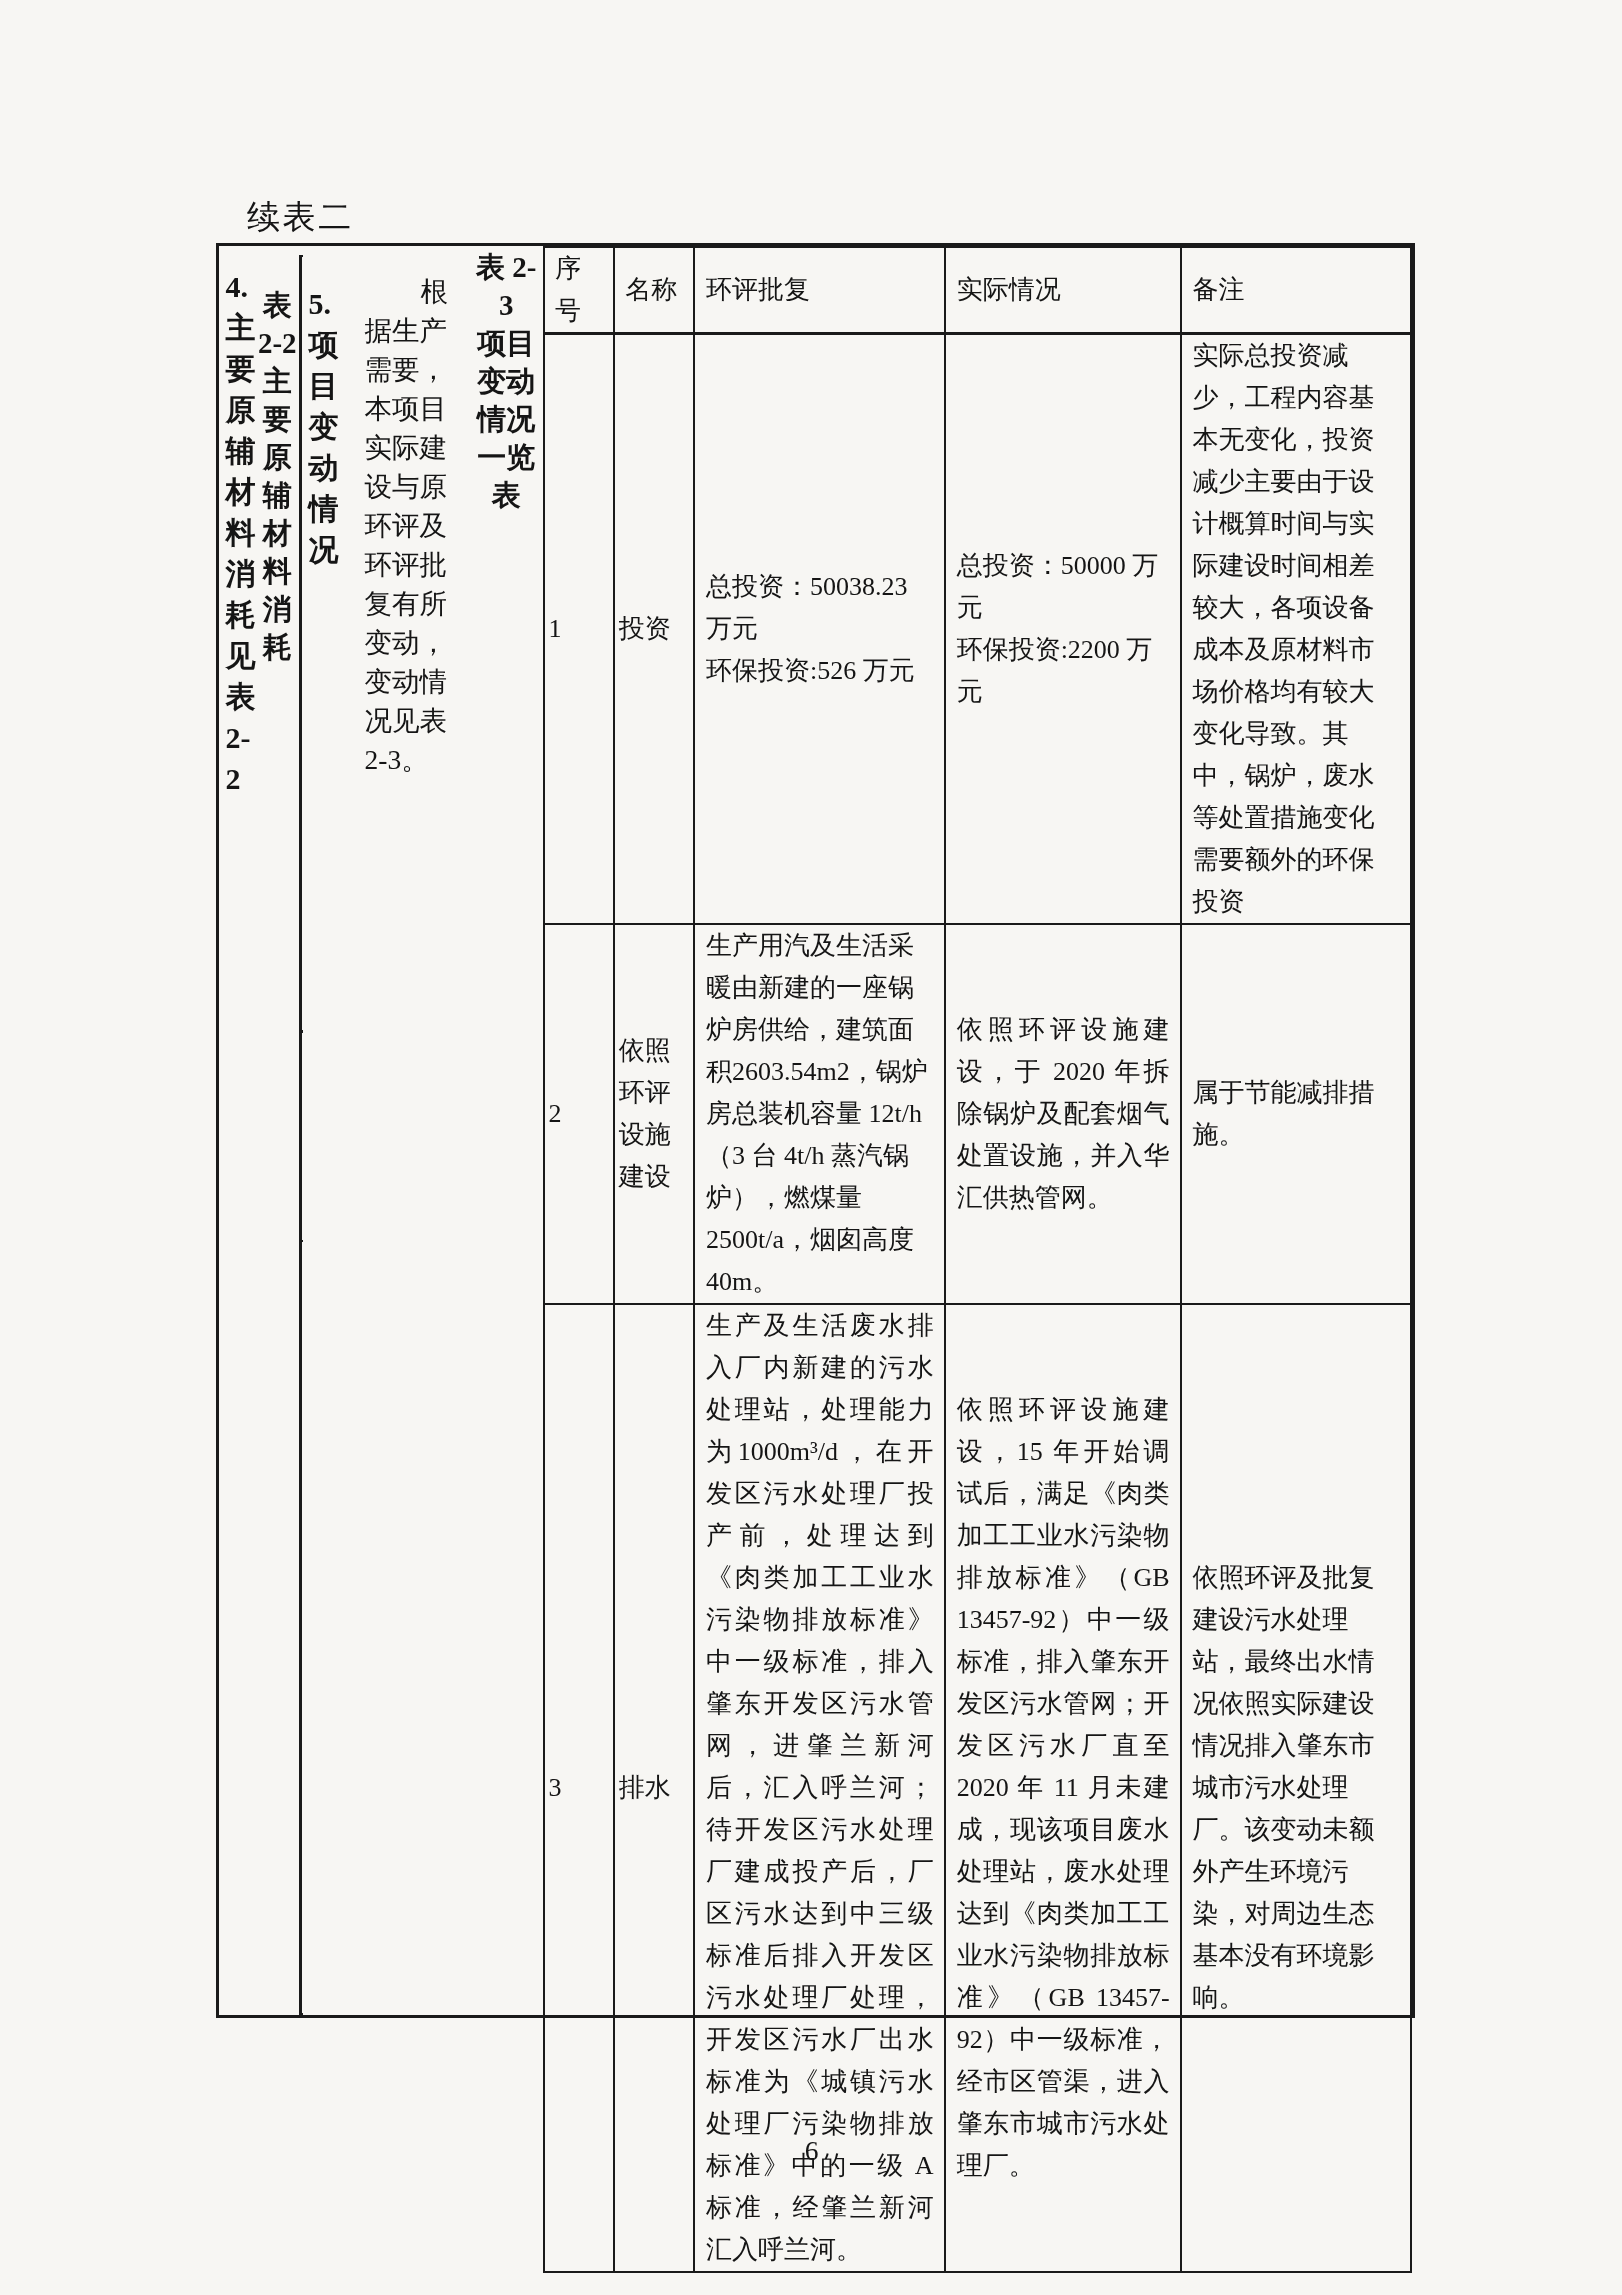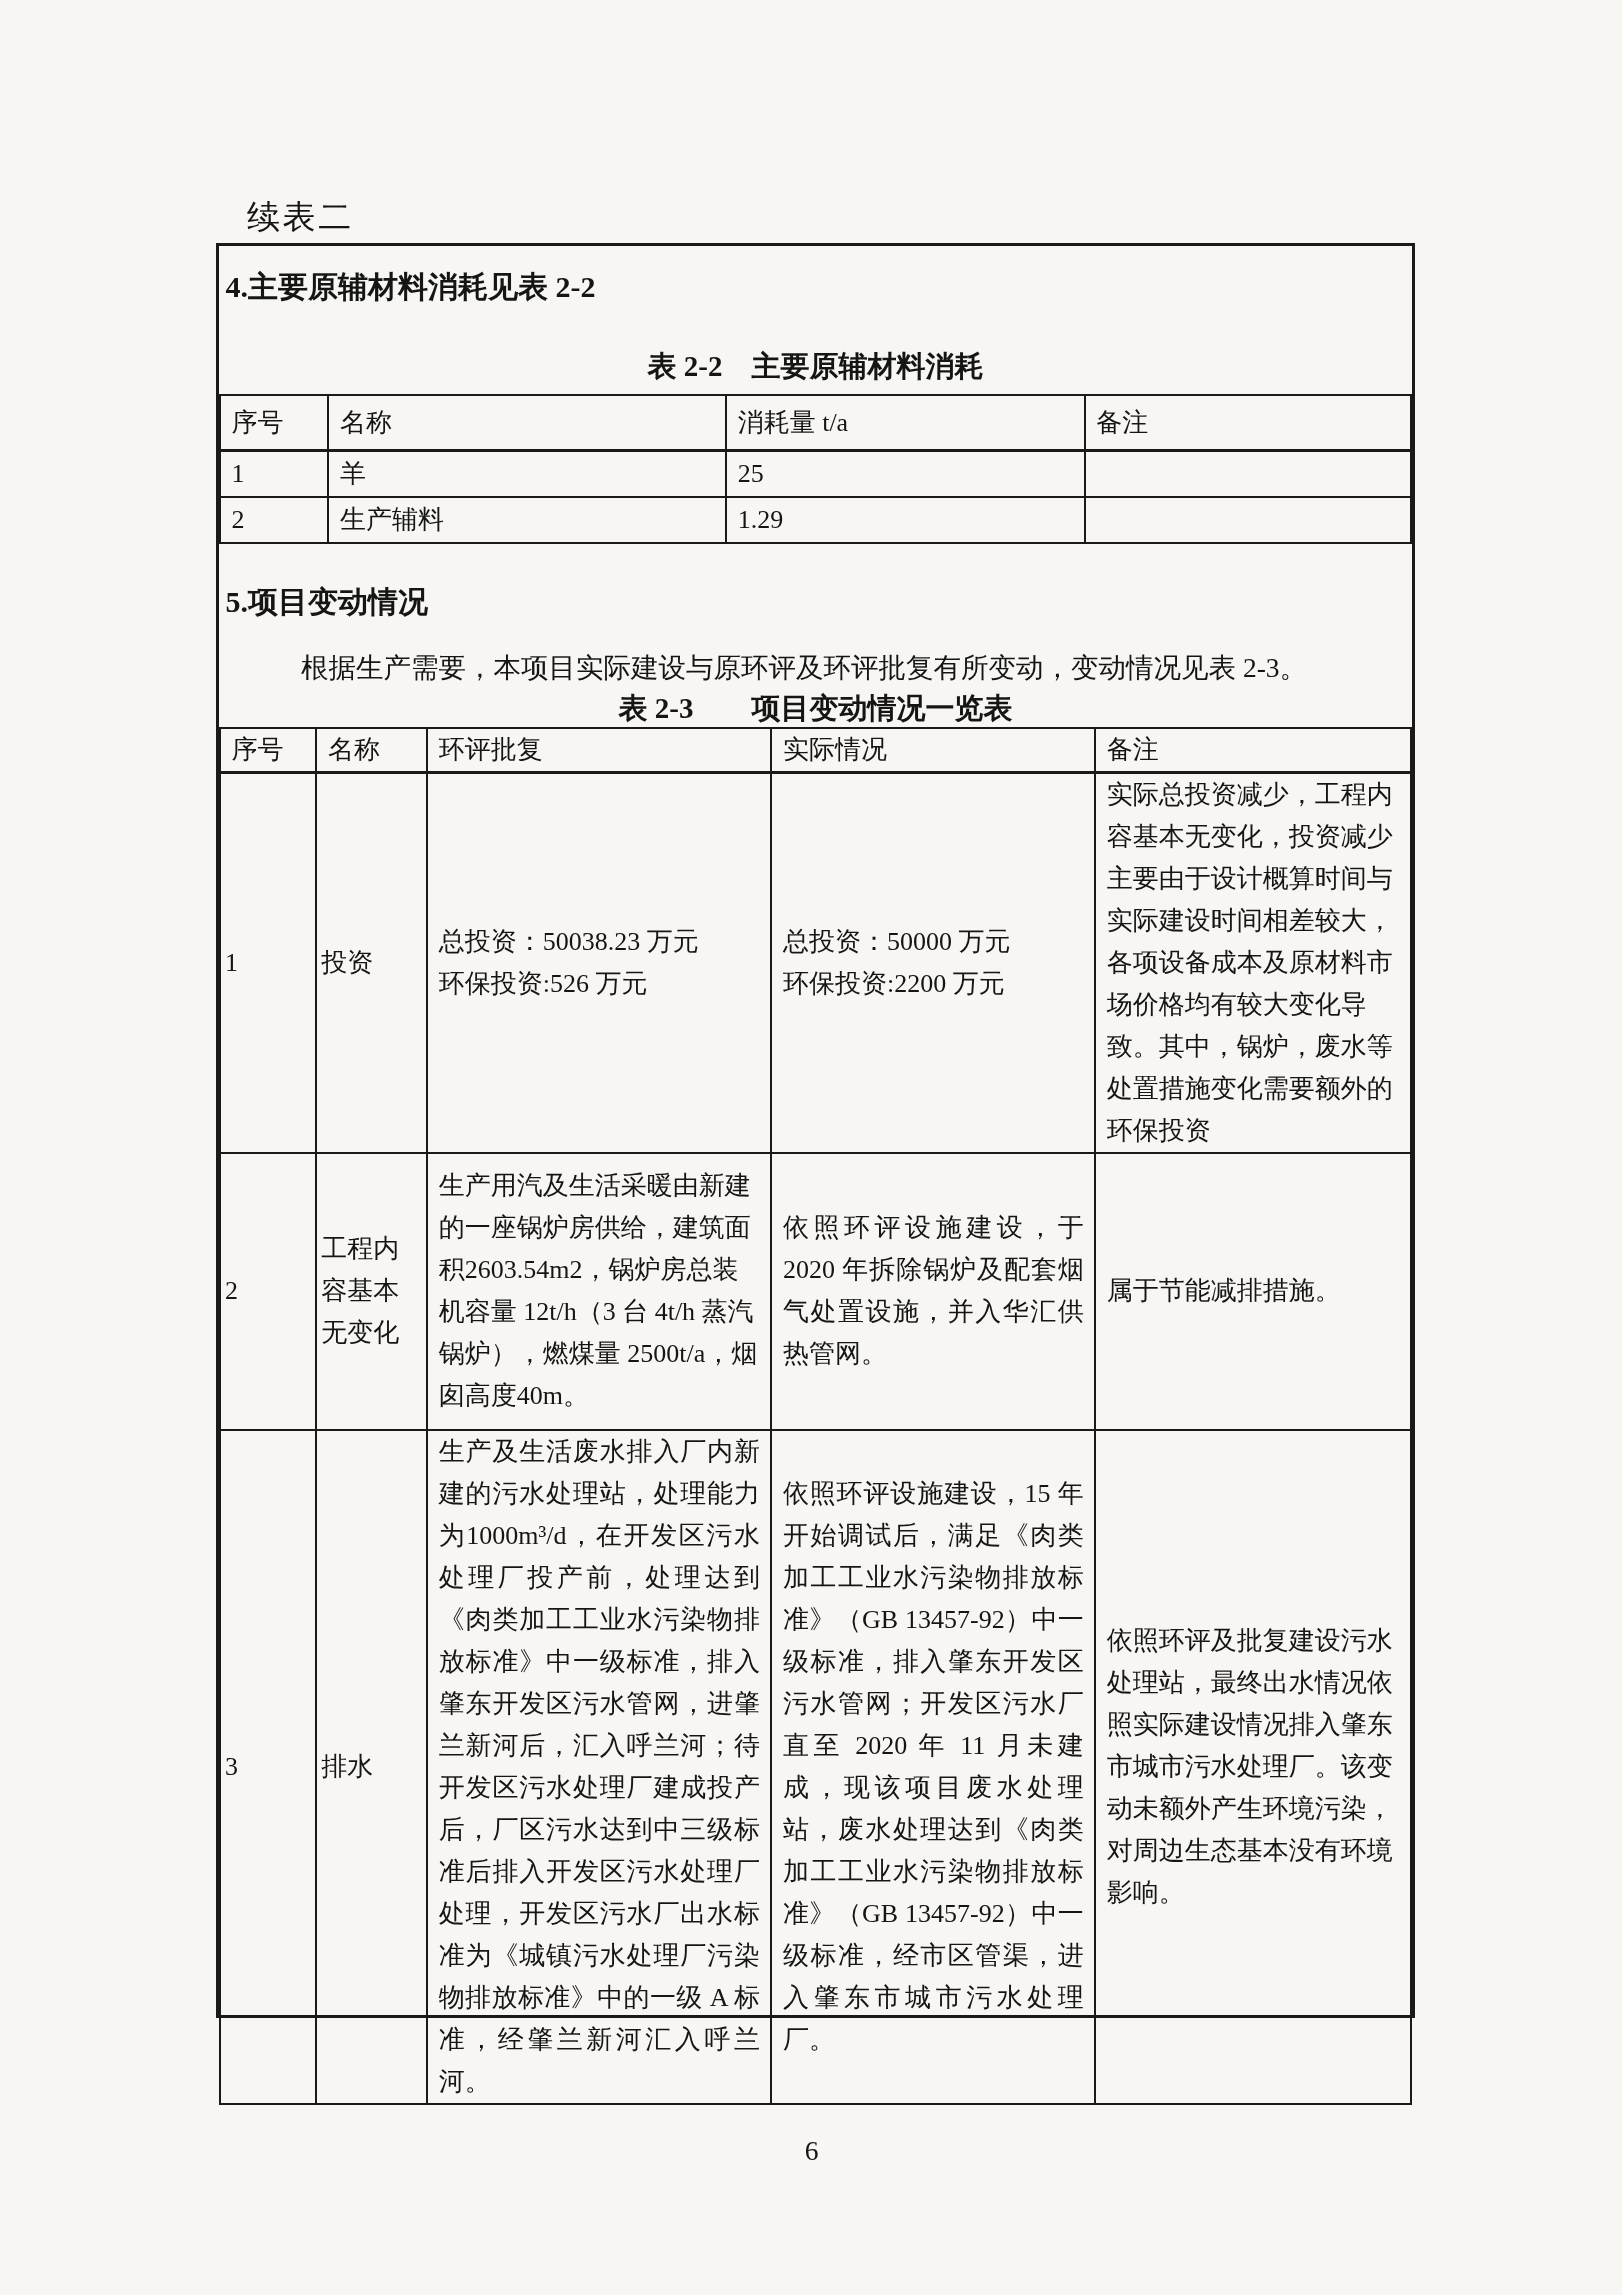--- a/index.html
+++ b/index.html
@@ -10,21 +10,21 @@
     overflow:hidden;
   }
   .doc-header{
     position:absolute;left:247px;top:195px;
     font-size:33px;font-weight:normal;letter-spacing:2.6px;
   }
   .outer-box{
     position:absolute;left:216px;top:243px;
     width:1199px;height:1775px;box-sizing:border-box;
     border:3.3px solid #1a1a1a;
-    display:flex;flex-direction:column;
+    display:flex;
   }
   .sec-title{font-weight:bold;font-size:30px;line-height:41px;}
   #sec4-title{margin:19.6px 0 0 6.5px;}
   #sec5-title{margin:37px 0 0 6.5px;}
   .tbl-caption{text-align:center;font-weight:bold;font-size:29px;line-height:38px;}
   #caption22{margin-top:40px;}
   #caption23{margin-top:2px;}
   .para{
     margin:26px 22px 0 26px;text-indent:56px;
     font-size:27.5px;line-height:39px;
@@ -117,21 +117,21 @@
         <td class="no-cell">1</td>
         <td class="name-cell">投资</td>
         <td class="cell-pre">总投资：50038.23 万元
 环保投资:526 万元</td>
         <td class="cell-pre">总投资：50000 万元
 环保投资:2200 万元</td>
         <td>实际总投资减少，工程内容基本无变化，投资减少主要由于设计概算时间与实际建设时间相差较大，各项设备成本及原材料市场价格均有较大变化导致。其中，锅炉，废水等处置措施变化需要额外的环保投资</td>
       </tr>
       <tr style="height:277px">
         <td class="no-cell">2</td>
-        <td class="name-cell">工程内容基本无变化</td>
+        <td class="name-cell">依照环评设施建设</td>
         <td>生产用汽及生活采暖由新建的一座锅炉房供给，建筑面积2603.54m2，锅炉房总装机容量 12t/h（3 台 4t/h 蒸汽锅炉），燃煤量 2500t/a，烟囱高度40m。</td>
         <td class="cell-just">依照环评设施建设，于 2020 年拆除锅炉及配套烟气处置设施，并入华汇供热管网。</td>
         <td>属于节能减排措施。</td>
       </tr>
       <tr style="height:602px">
         <td class="no-cell">3</td>
         <td class="name-cell">排水</td>
         <td class="cell-just">生产及生活废水排入厂内新建的污水处理站，处理能力为1000m³/d，在开发区污水处理厂投产前，处理达到《肉类加工工业水污染物排放标准》中一级标准，排入肇东开发区污水管网，进肇兰新河后，汇入呼兰河；待开发区污水处理厂建成投产后，厂区污水达到中三级标准后排入开发区污水处理厂处理，开发区污水厂出水标准为《城镇污水处理厂污染物排放标准》中的一级 A 标准，经肇兰新河汇入呼兰河。</td>
         <td class="cell-just">依照环评设施建设，15 年开始调试后，满足《肉类加工工业水污染物排放标准》（GB 13457-92）中一级标准，排入肇东开发区污水管网；开发区污水厂直至 2020 年 11 月未建成，现该项目废水处理站，废水处理达到《肉类加工工业水污染物排放标准》（GB 13457-92）中一级标准，经市区管渠，进入肇东市城市污水处理厂。</td>
         <td>依照环评及批复建设污水处理站，最终出水情况依照实际建设情况排入肇东市城市污水处理厂。该变动未额外产生环境污染，对周边生态基本没有环境影响。</td>

